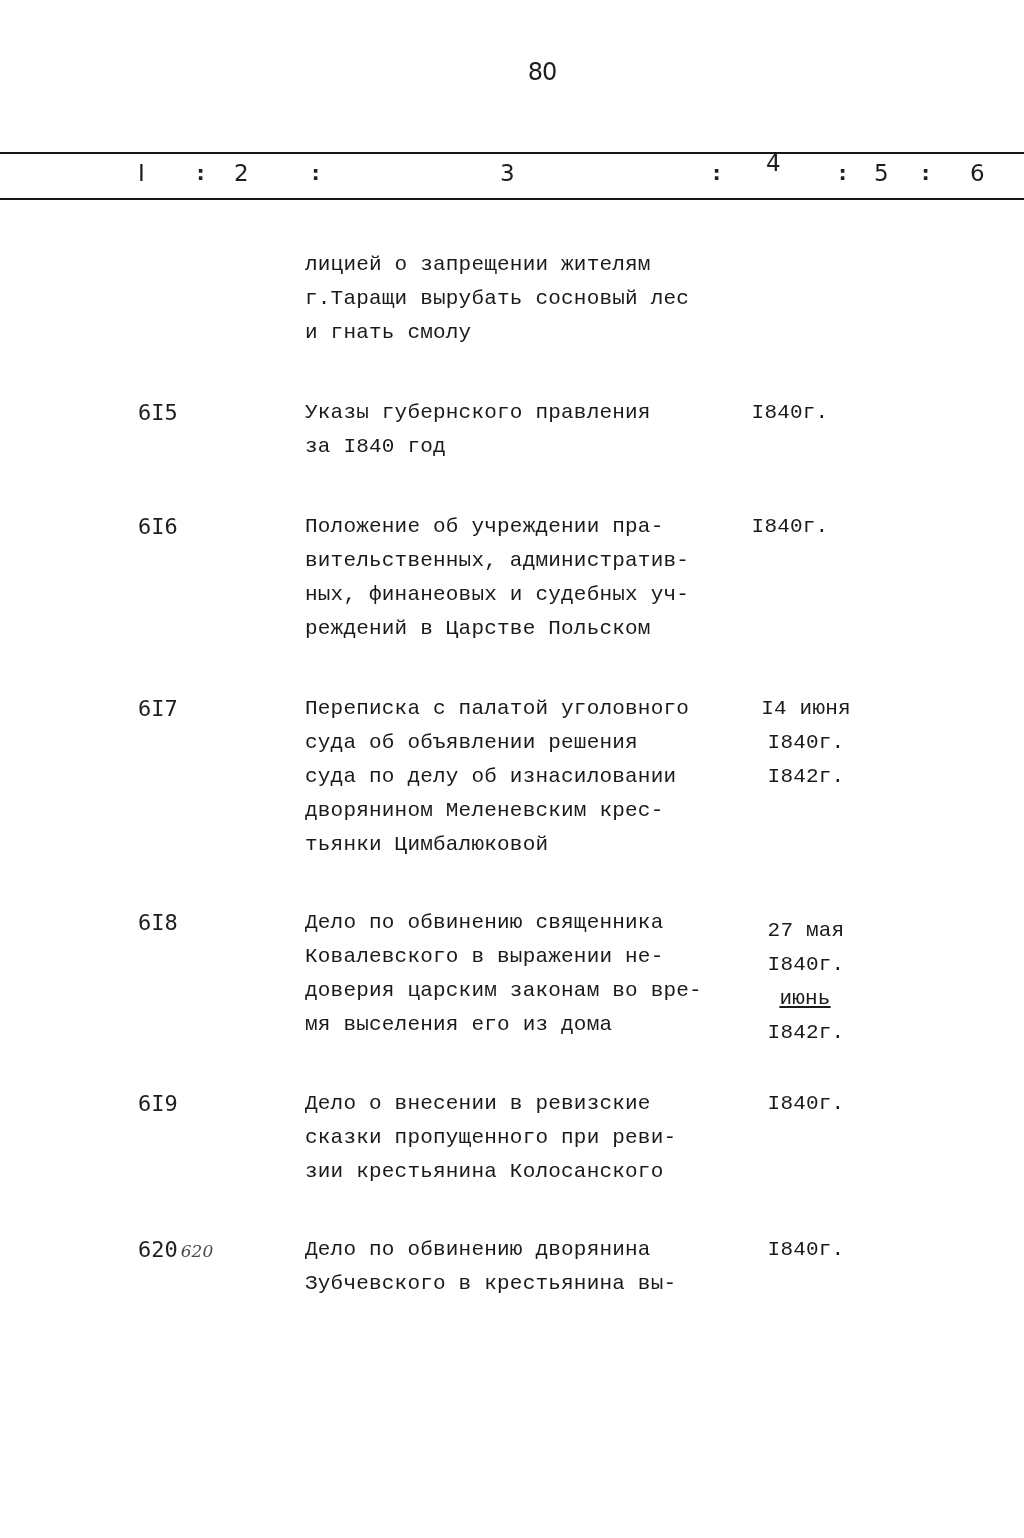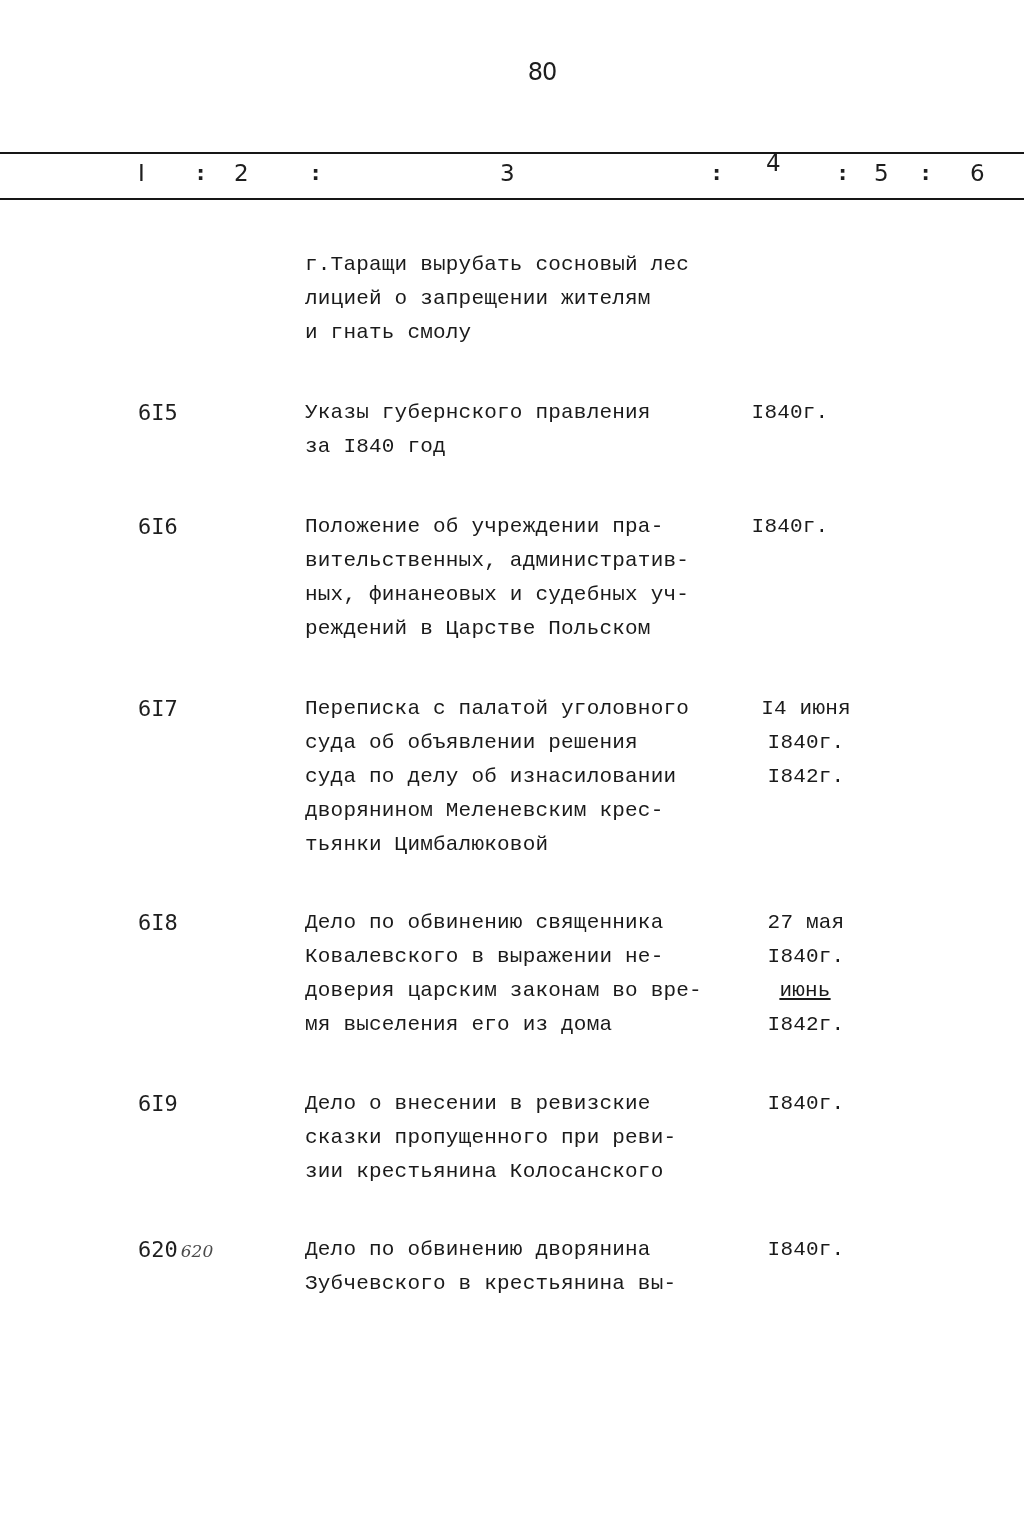--- a/index.html
+++ b/index.html
@@ -112,22 +112,22 @@
   <span class="header-sep" style="left:836px;">:</span>
   <span class="header-cell" style="left:874px;">5</span>
   <span class="header-sep" style="left:919px;">:</span>
   <span class="header-cell" style="left:970px;">6</span>
 </div>
 
 <div class="rule bottom"></div>
 
 <div class="entry" style="top:248px;">
   <div class="desc">
+    <span class="line">лицией о запрещении жителям</span>
     <span class="line">г.Таращи вырубать сосновый лес</span>
-    <span class="line">лицией о запрещении жителям</span>
     <span class="line">и гнать смолу</span>
   </div>
 </div>
 
 <div class="entry" style="top:396px;">
   <span class="num" style="line-height:34px;">6I5</span>
   <div class="desc">
     <span class="line">Указы губернского правления</span>
     <span class="line">за I840 год</span>
   </div>
@@ -166,21 +166,21 @@
 </div>
 
 <div class="entry" style="top:906px;">
   <span class="num" style="line-height:34px;">6I8</span>
   <div class="desc">
     <span class="line">Дело по обвинению священника</span>
     <span class="line">Ковалевского в выражении не-</span>
     <span class="line">доверия царским законам во вре-</span>
     <span class="line">мя выселения его из дома</span>
   </div>
-  <div class="dates" style="left:736px;">
+  <div class="dates" style="left:736px;margin-top:8px;">
     <span class="line">27 мая</span>
     <span class="line">I840г.</span>
     <span class="line" style="margin-left:-2px;text-decoration:underline;">июнь</span>
     <span class="line">I842г.</span>
   </div>
 </div>
 
 <div class="entry" style="top:1087px;">
   <span class="num" style="line-height:34px;">6I9</span>
   <div class="desc">

